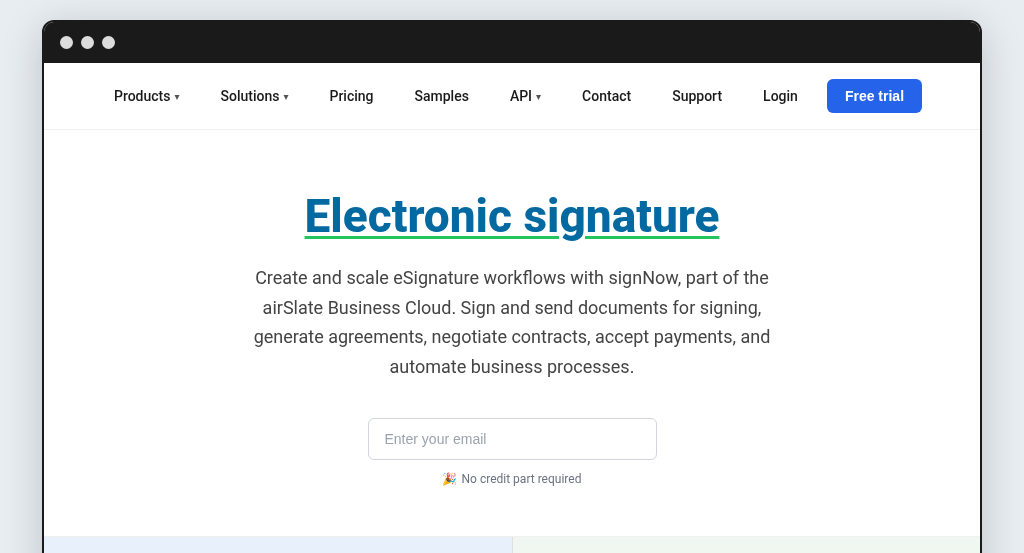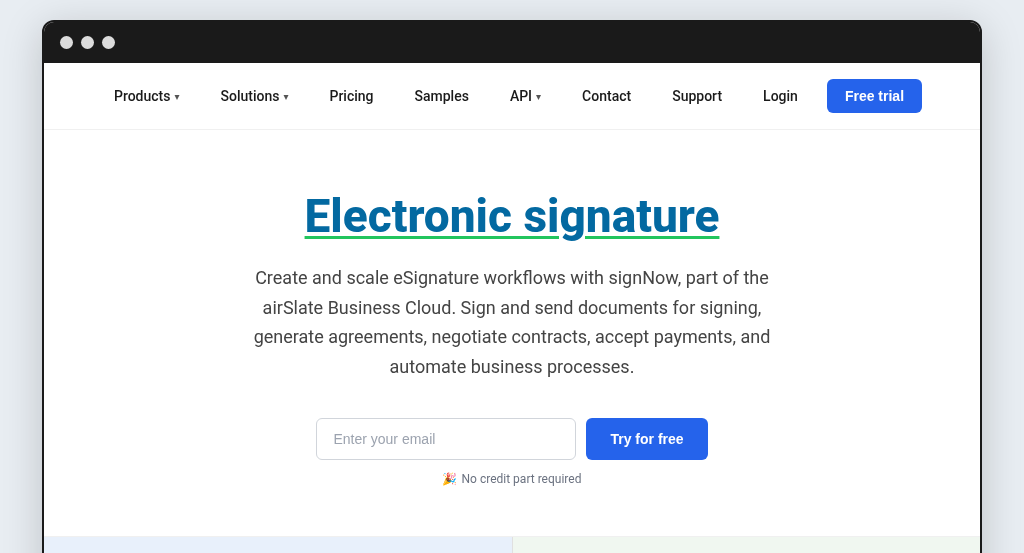--- a/index.html
+++ b/index.html
@@ -124,21 +124,21 @@
     }
 
     .hero-form {
       display: flex;
       justify-content: center;
       gap: 10px;
       margin-bottom: 12px;
     }
 
     .hero-email-input {
-      width: 260px;
+      width: 289px;
       padding: 12px 16px;
       border: 1.5px solid #d1d5db;
       border-radius: 6px;
       font-size: 14px;
       color: #333;
       outline: none;
     }
 
     .hero-email-input::placeholder {
       color: #9ca3af;
@@ -232,21 +232,20 @@
       </div>
     </nav>
 
     <section class="hero">
       <h1 class="hero-title">
         <span class="underline-green">Electronic signature</span><br>
       </h1>
       <p class="hero-subtitle">Create and scale eSignature workflows with signNow, part of the airSlate Business Cloud. Sign and send documents for signing, generate agreements, negotiate contracts, accept payments, and automate business processes.</p>
       <div class="hero-form">
         <input class="hero-email-input" type="email" placeholder="Enter your email" style="">
-        <button class="hero-try-btn">Try for free</button>
       </div>
       <div class="hero-note">
         <span>🎉</span>
         <span>No credit part required</span>
       </div>
     </section>
 
     <div class="bottom-cards">
       <div class="card">
         

